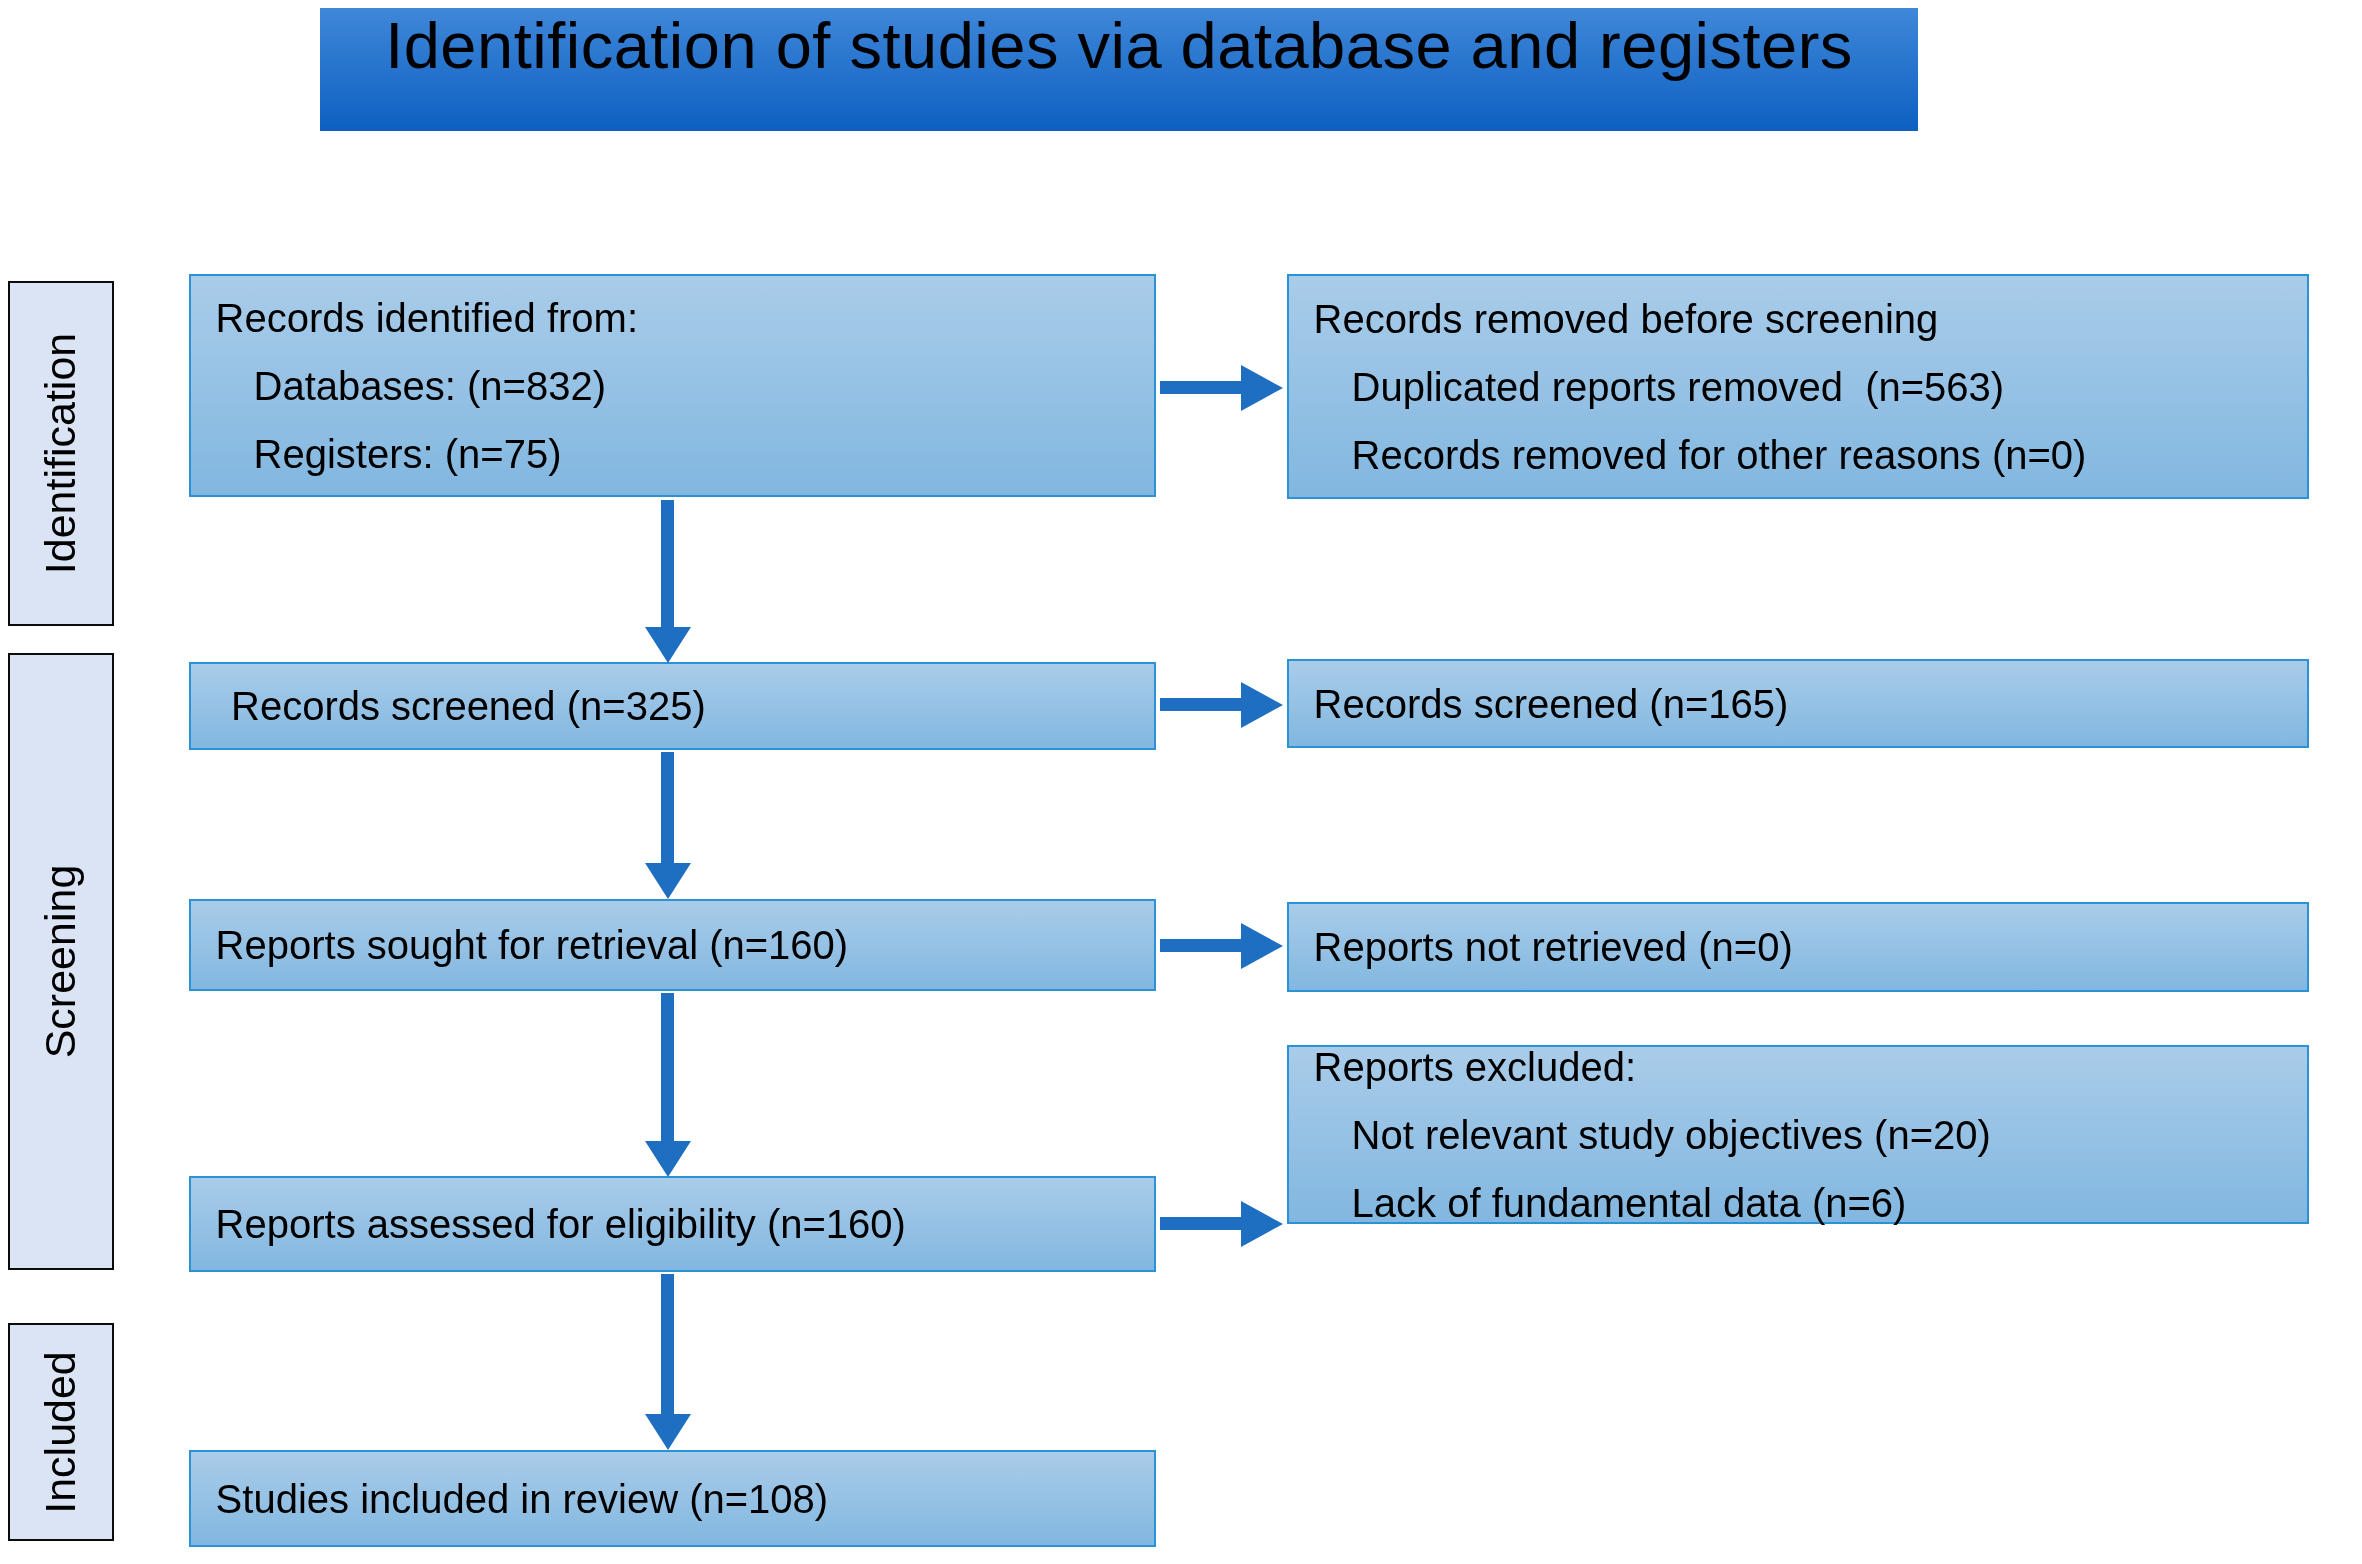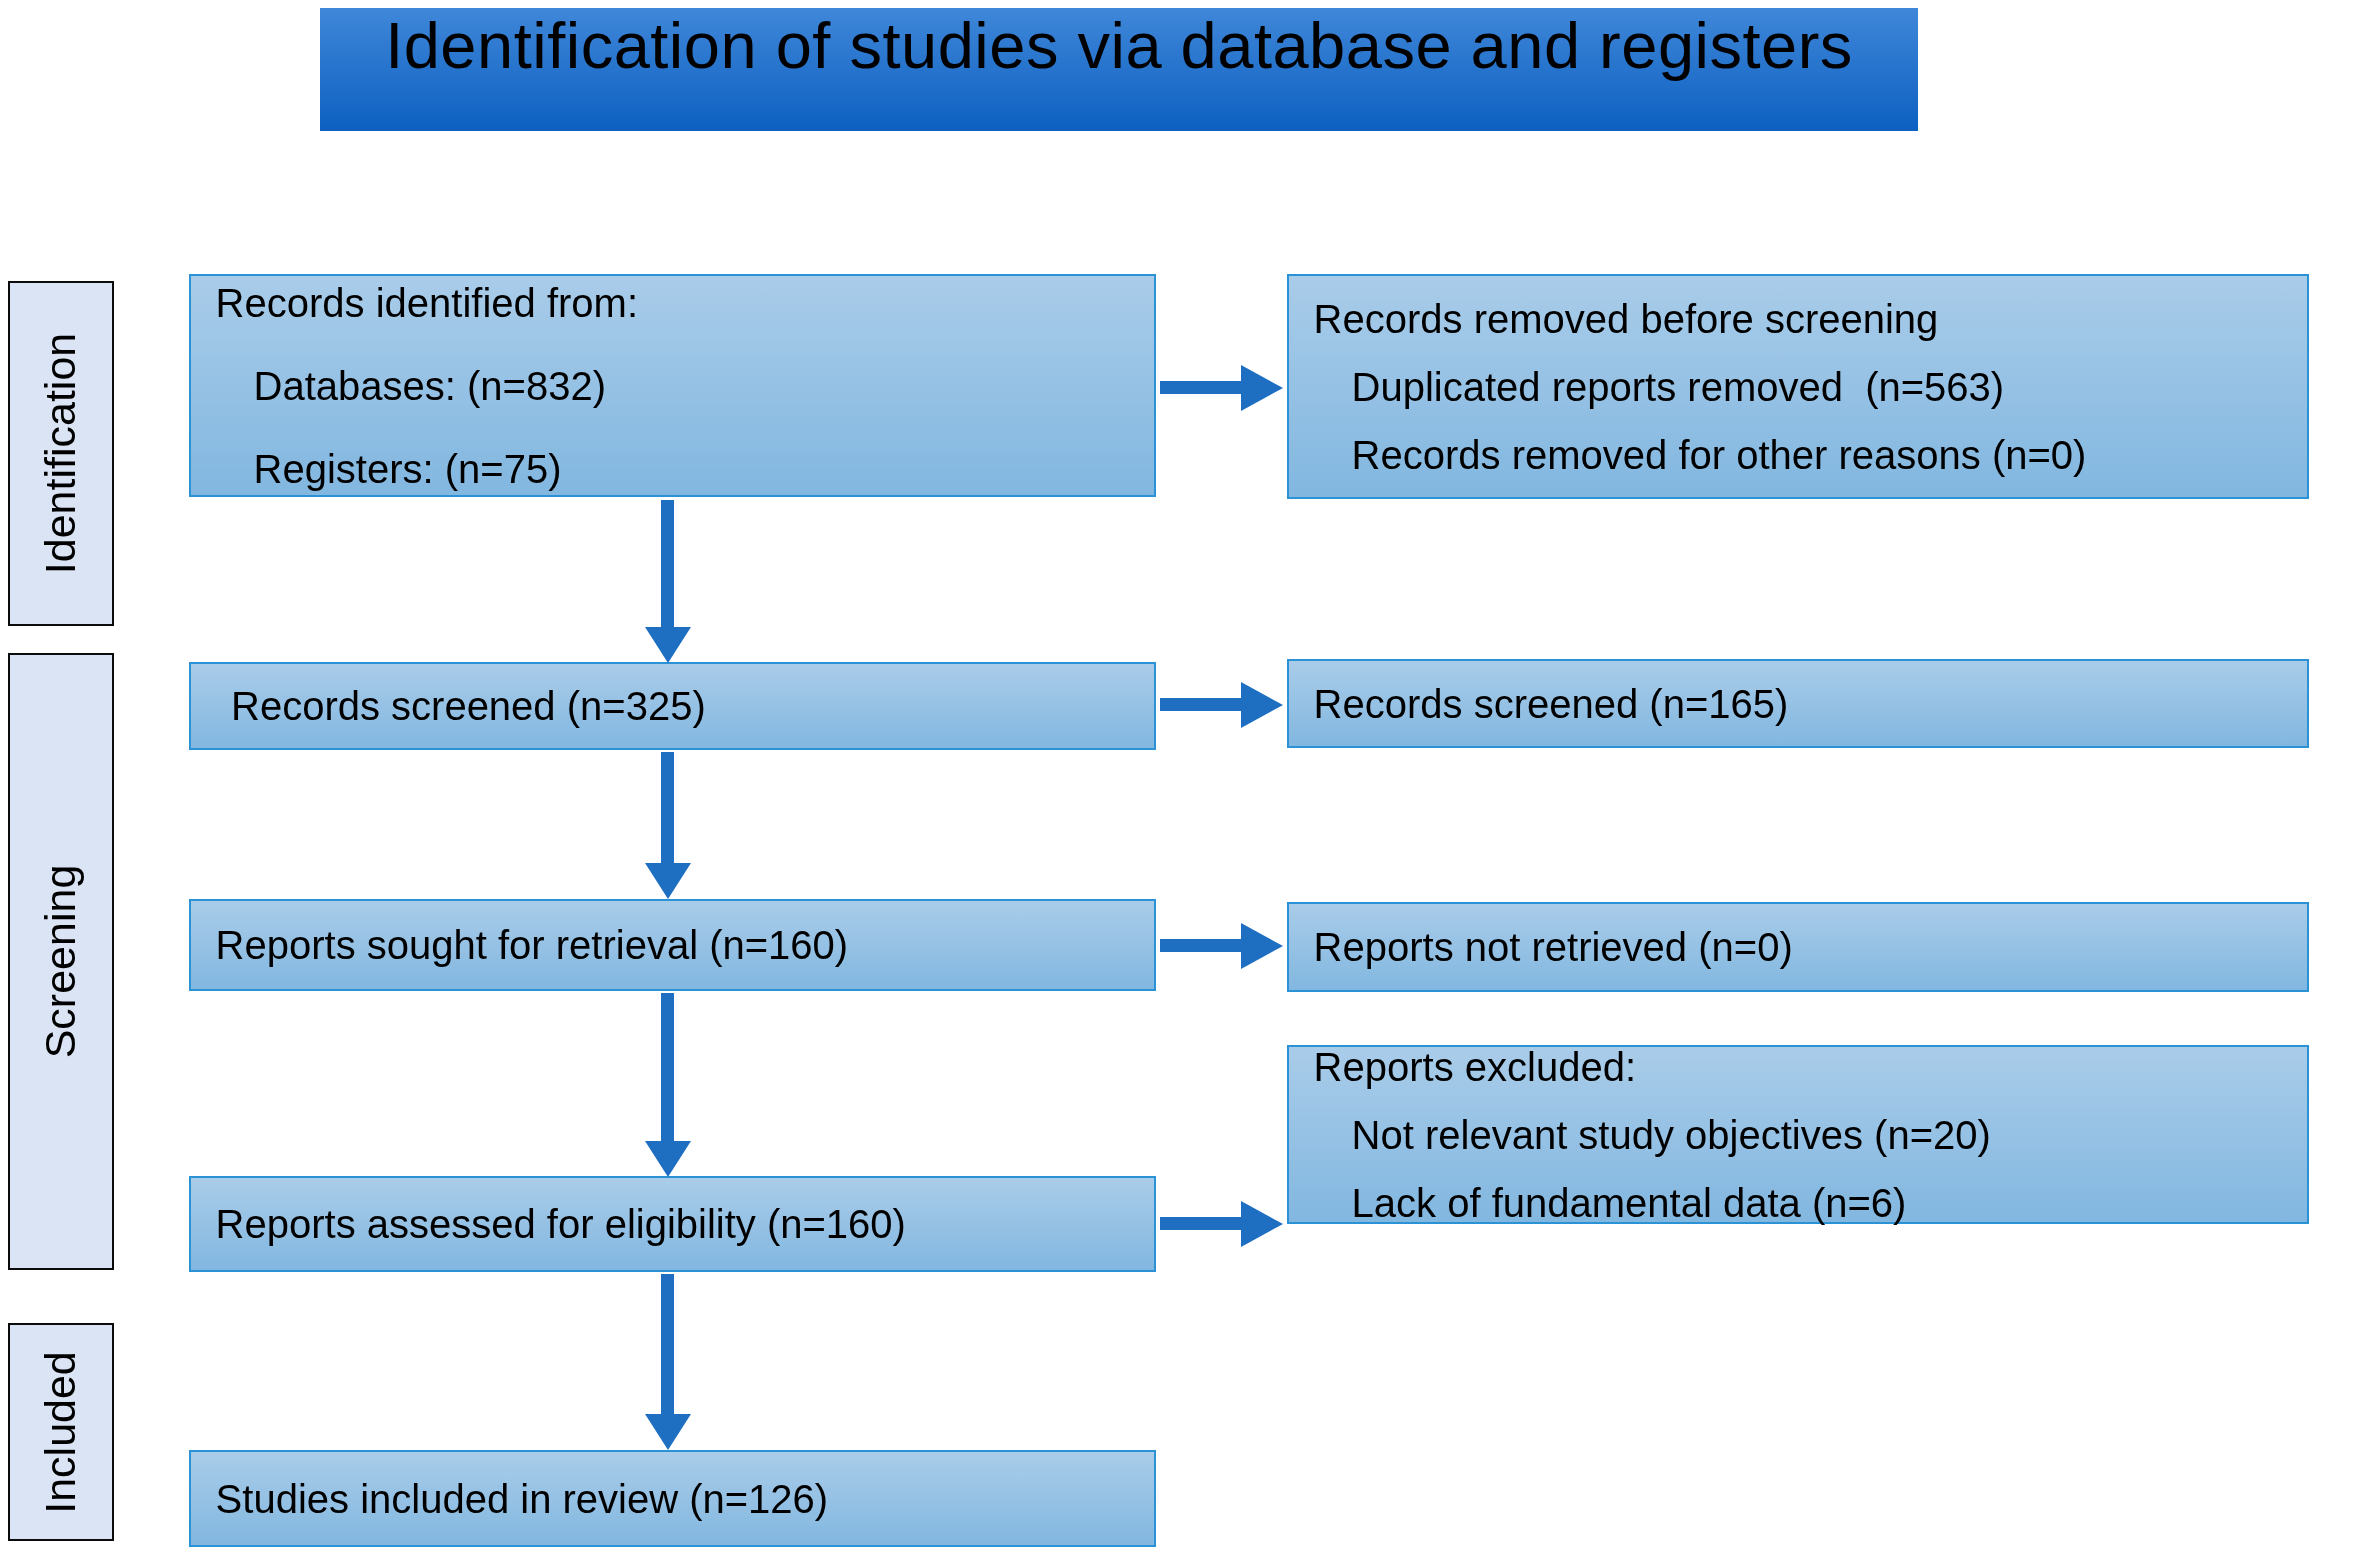--- a/index.html
+++ b/index.html
@@ -49,21 +49,21 @@
     border:2.8px solid var(--box-border);
     box-sizing:border-box;
     display:flex;flex-direction:column;justify-content:center;
     padding-left:24.6px;padding-right:9.5px;
     font-size:40px;
   }
   .box .box-line{line-height:68px;white-space:pre;}
   .box .box-line.indent{padding-left:38px;}
   .left-box{left:189px;width:967px;}
   .right-box{left:1287px;width:1022px;}
-  .b-l1{top:274px;height:223px;gap:15px;}
+  .b-l1{top:274px;height:223px;}
   .b-l2{top:662px;height:88px;padding-left:40px;}
   .b-l3{top:899px;height:92px;}
   .b-l4{top:1176px;height:96px;}
   .b-l5{top:1450px;height:97px;}
   .b-r1{top:274px;height:225px;}
   .b-r2{top:659px;height:89px;}
   .b-r3{top:902px;height:90px;}
   .b-r4{top:1045px;height:179px;}
   .arrow-h{position:absolute;left:1160px;width:123px;height:45px;}
   .arrow-h .stem{position:absolute;left:0;top:16px;height:13.2px;width:85px;background:var(--arrow);}
@@ -112,21 +112,21 @@
 
   <div class="box left-box b-l3">
     <div class="box-line">Reports sought for retrieval (n=160)</div>
   </div>
 
   <div class="box left-box b-l4">
     <div class="box-line">Reports assessed for eligibility (n=160)</div>
   </div>
 
   <div class="box left-box b-l5">
-    <div class="box-line">Studies included in review (n=126)</div>
+    <div class="box-line">Studies included in review (n=108)</div>
   </div>
 
   <div class="box right-box b-r1">
     <div class="box-line">Records removed before screening</div>
     <div class="box-line indent">Duplicated reports removed  (n=563)</div>
     <div class="box-line indent">Records removed for other reasons (n=0)</div>
   </div>
 
   <div class="box right-box b-r2">
     <div class="box-line">Records screened (n=165)</div>

